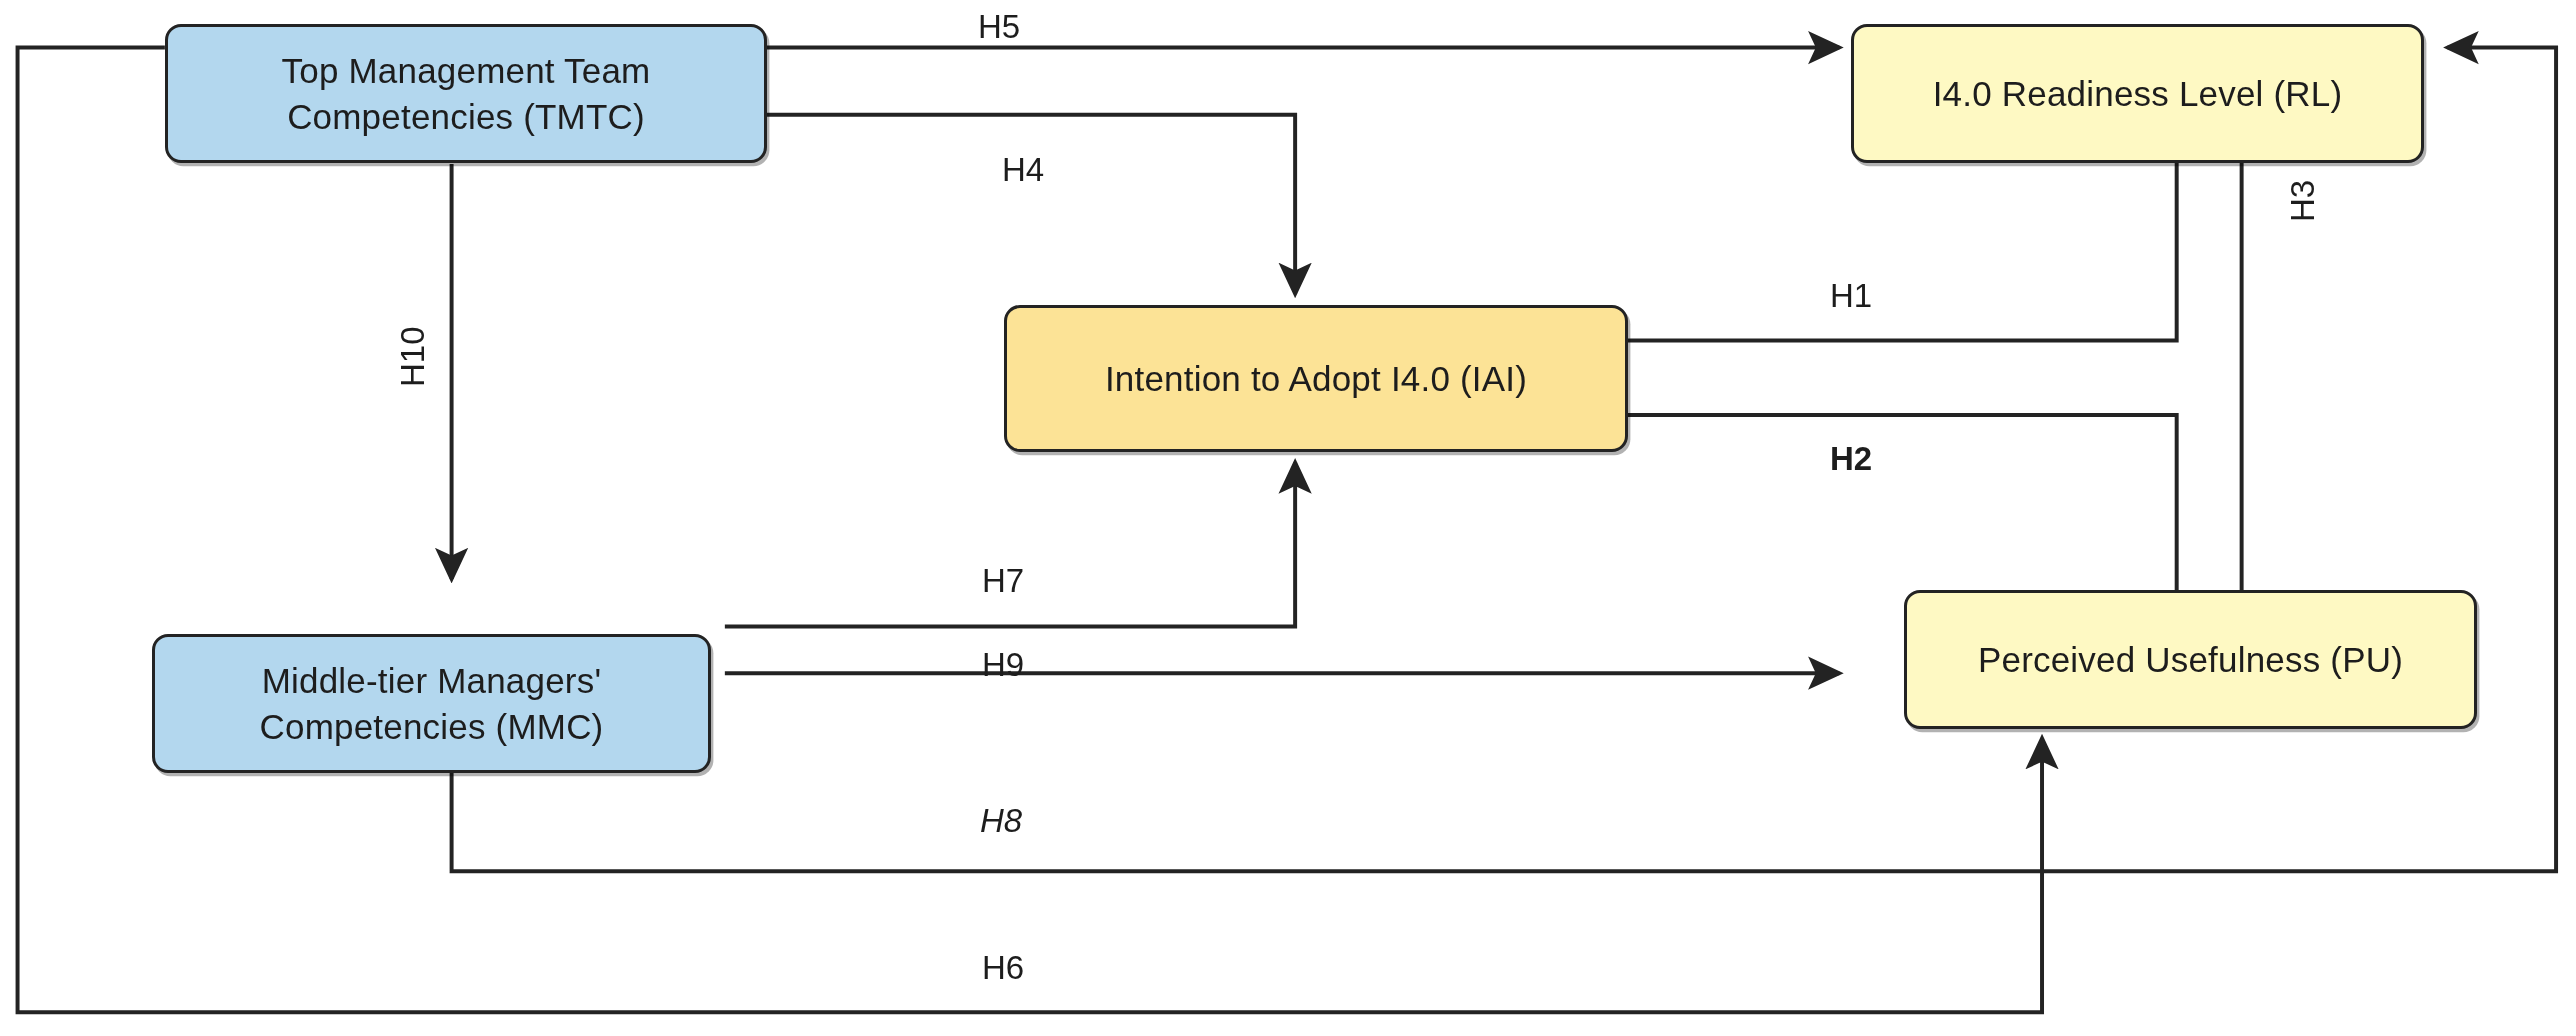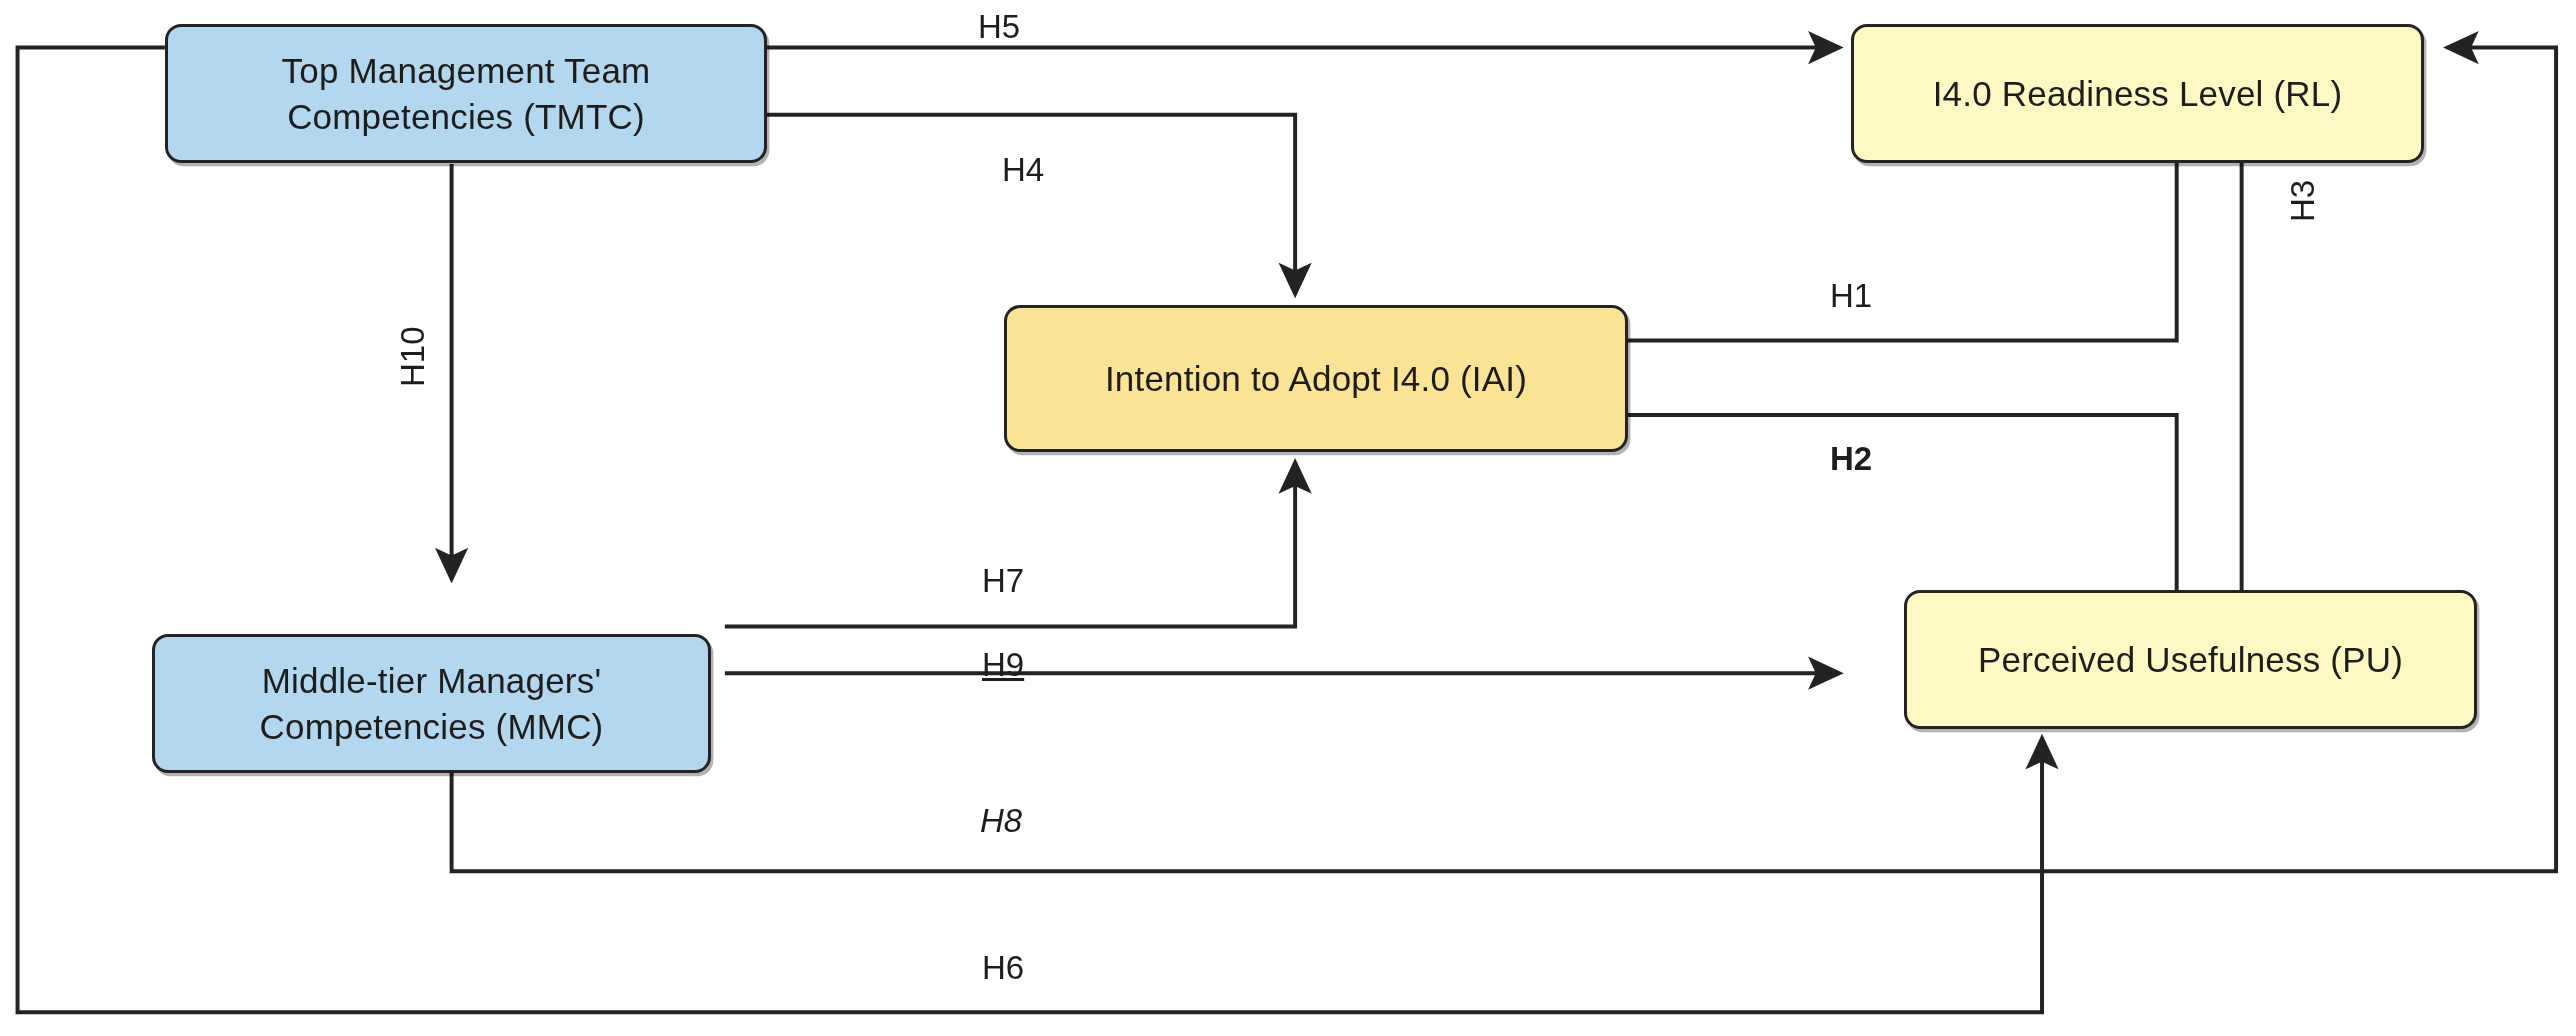--- a/index.html
+++ b/index.html
@@ -131,20 +131,20 @@
   <div class="edge-label rot" style="left:394px; top:387px;">H10</div>
 
   <div class="edge-label" style="left:1830px; top:277px;">H1</div>
 
   <div class="edge-label" style="left:1830px; top:440px;font-weight:bold;">H2</div>
 
   <div class="edge-label rot" style="left:2284px; top:222px;">H3</div>
 
   <div class="edge-label" style="left:982px; top:562px;">H7</div>
 
-  <div class="edge-label" style="left:982px; top:646px;text-decoration:underline;">H9</div>
+  <div class="edge-label" style="left:982px; top:646px;">H9</div>
 
   <div class="edge-label" style="left:980px; top:802px;font-style:italic;">H8</div>
 
   <div class="edge-label" style="left:982px; top:949px;">H6</div>
 
 </div>
 
 
 </body></html>

